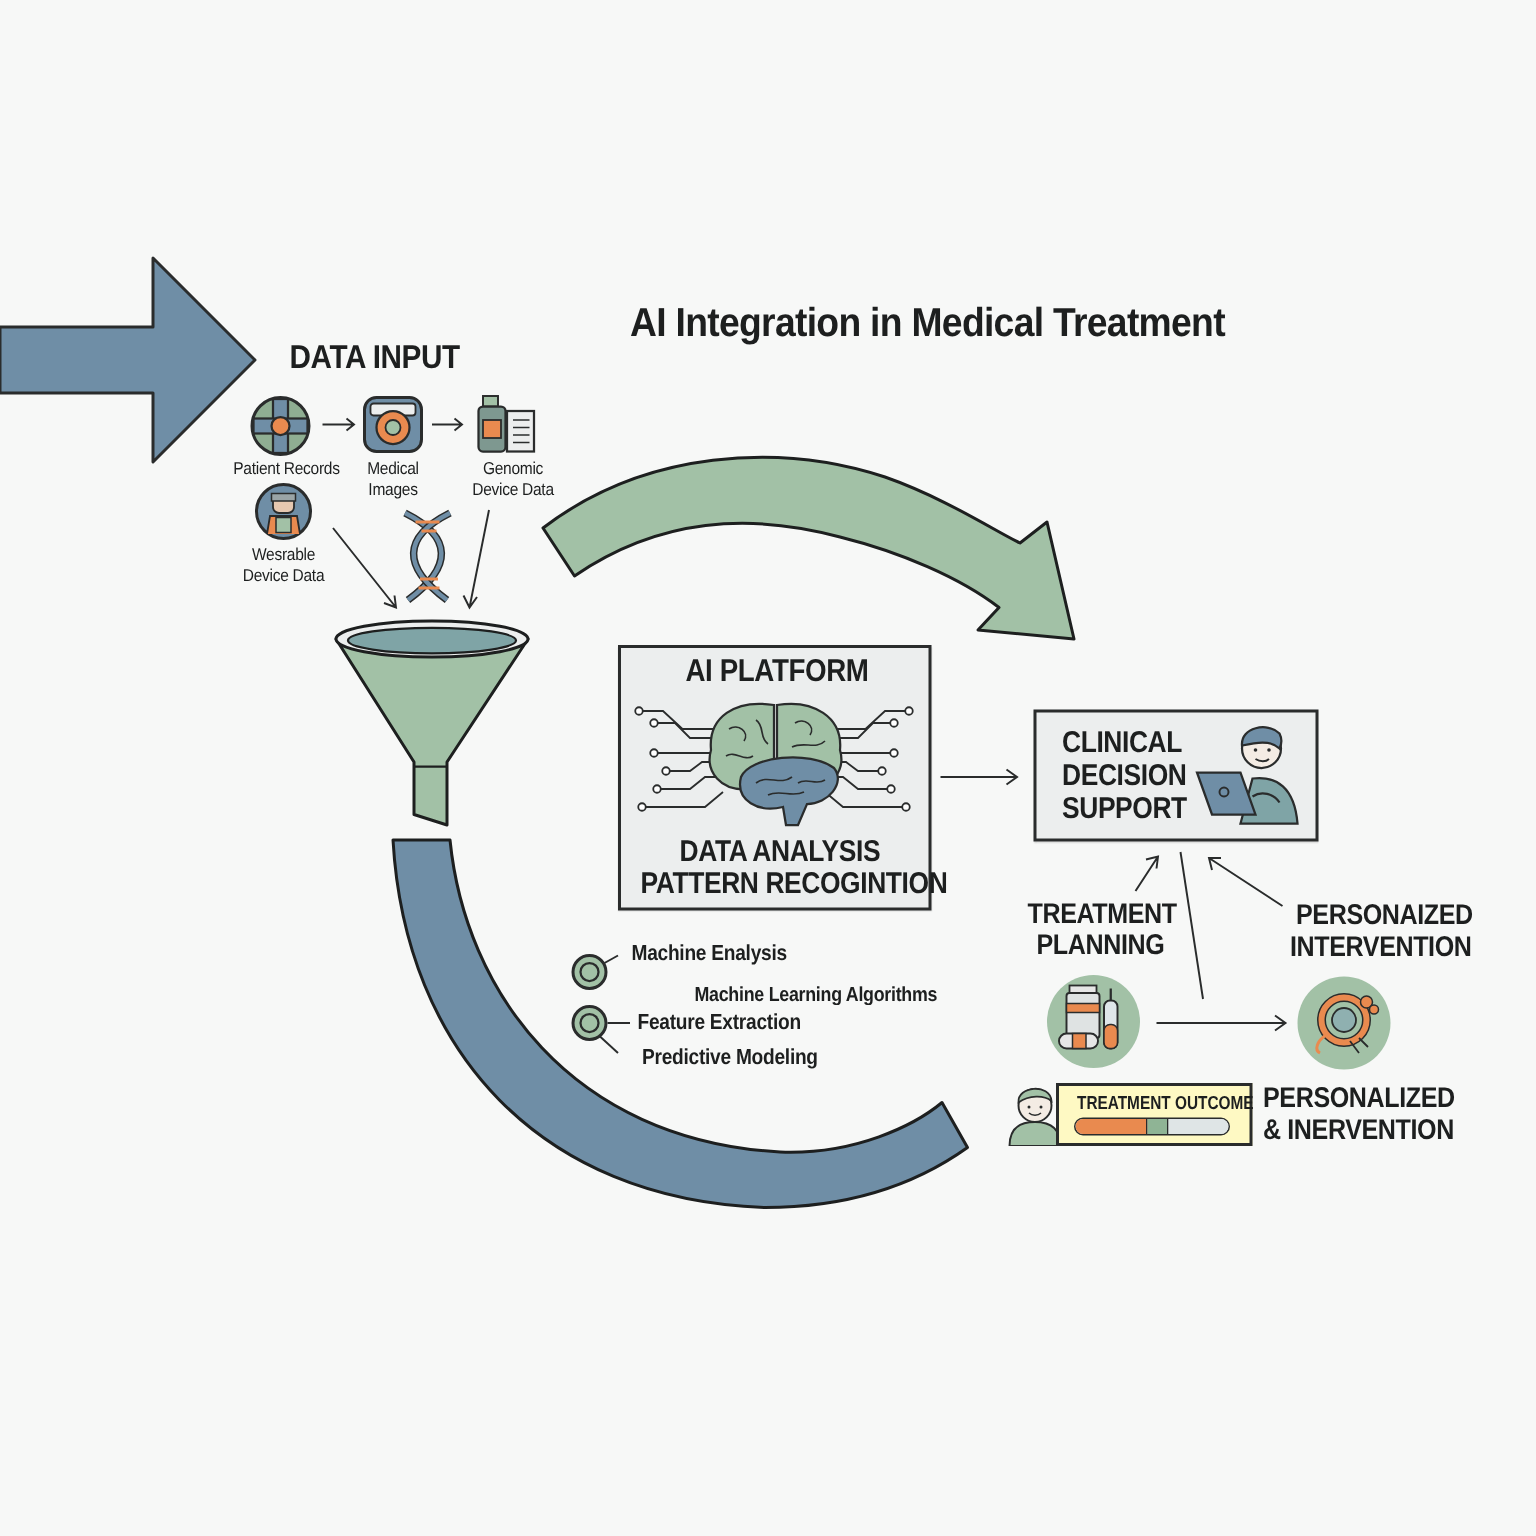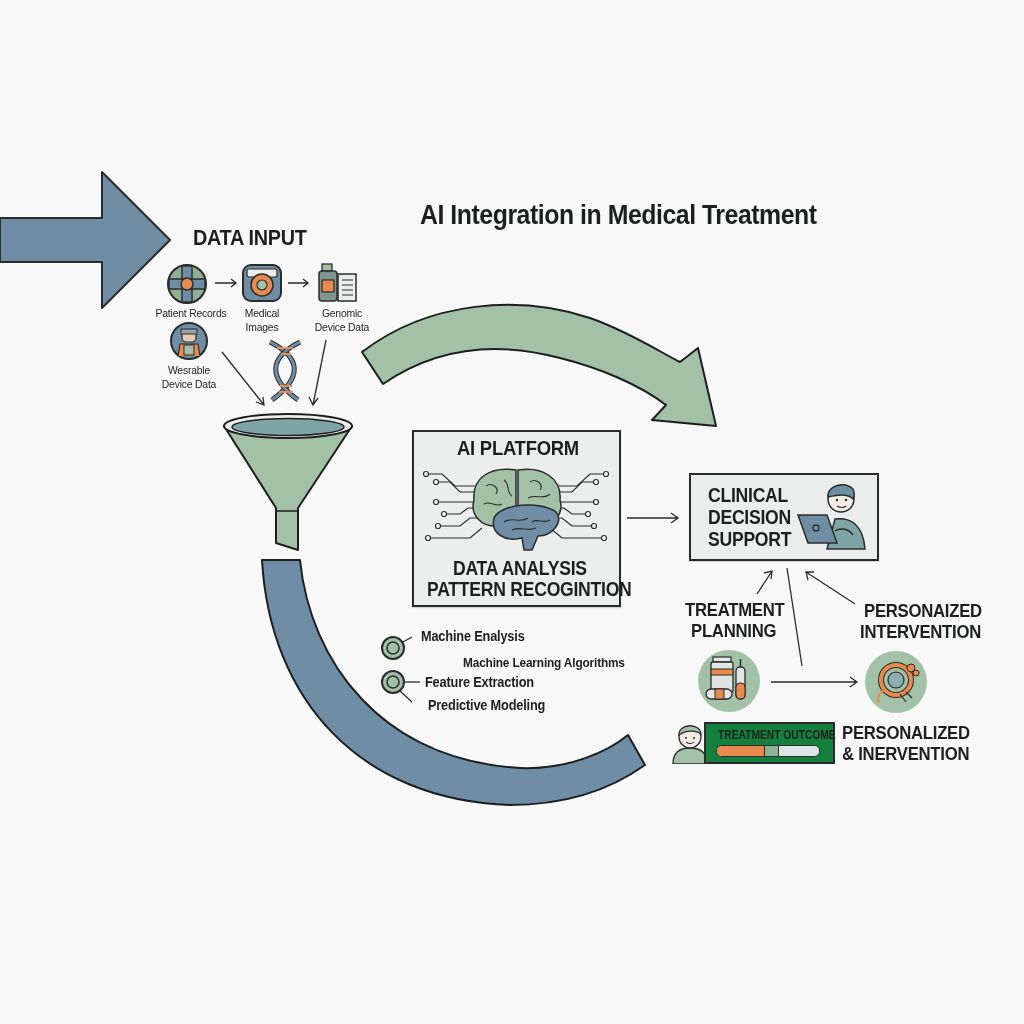--- a/index.html
+++ b/index.html
@@ -257,21 +257,21 @@
 </svg>
 
 <svg class="abs" style="left:670px; top:720px;" width="40" height="44">
   <path d="M3,44 C3,32 10,28 20,28 C30,28 37,32 37,44 Z" fill="#a2c1a6" stroke="#2a2c2c" stroke-width="1.3"></path>
   <circle cx="20" cy="17" r="11" fill="#f4ece4" stroke="#2a2c2c" stroke-width="1.3"></circle>
   <path d="M9,15 C8,4 30,2 31,14 C26,10 16,10 9,15 Z" fill="#a2c1a6" stroke="#2a2c2c" stroke-width="1.2"></path>
   <circle cx="16" cy="18" r="1" fill="#2a2c2c"></circle>
     <circle cx="24" cy="18" r="1" fill="#2a2c2c"></circle>
   <path d="M16,22 C18,24 22,24 24,22" fill="none" stroke="#2a2c2c" stroke-width="1"></path>
 </svg>
-<div class="abs" style="left:704px; top:722px; width:127px; height:38px; border:2px solid #2a2c2c; background:#15803d;">
+<div class="abs" style="left:704px; top:722px; width:127px; height:38px; border:2px solid #2a2c2c; background:#fef9c3;">
   <div style="position:absolute; left:12px; top:4px; font-weight:bold; font-size:12.5px; white-space:nowrap; transform:scaleX(0.82); transform-origin:left top;">TREATMENT OUTCOME</div>
   <div class="bar" style="position:absolute; left:10px; top:21px; width:102px;">
     <div class="seg" id="seg-orange" style="background: rgb(233, 138, 79); border-right: 1.5px solid rgb(42, 44, 44); width: 47%;"></div>
     <div class="seg" id="seg-green" style="background: rgb(143, 180, 149); border-right: 1.5px solid rgb(42, 44, 44); width: 13%;"></div>
     <div class="seg" id="seg-rest" style="background: rgb(223, 229, 230); width: 40%;"></div>
   </div>
 </div>
 
 <div class="abs caps" style="left:842px; top:722px; font-size:19px;">PERSONALIZED</div>
 <div class="abs caps" style="left:842px; top:743px; font-size:19px;">&amp; INERVENTION</div>

